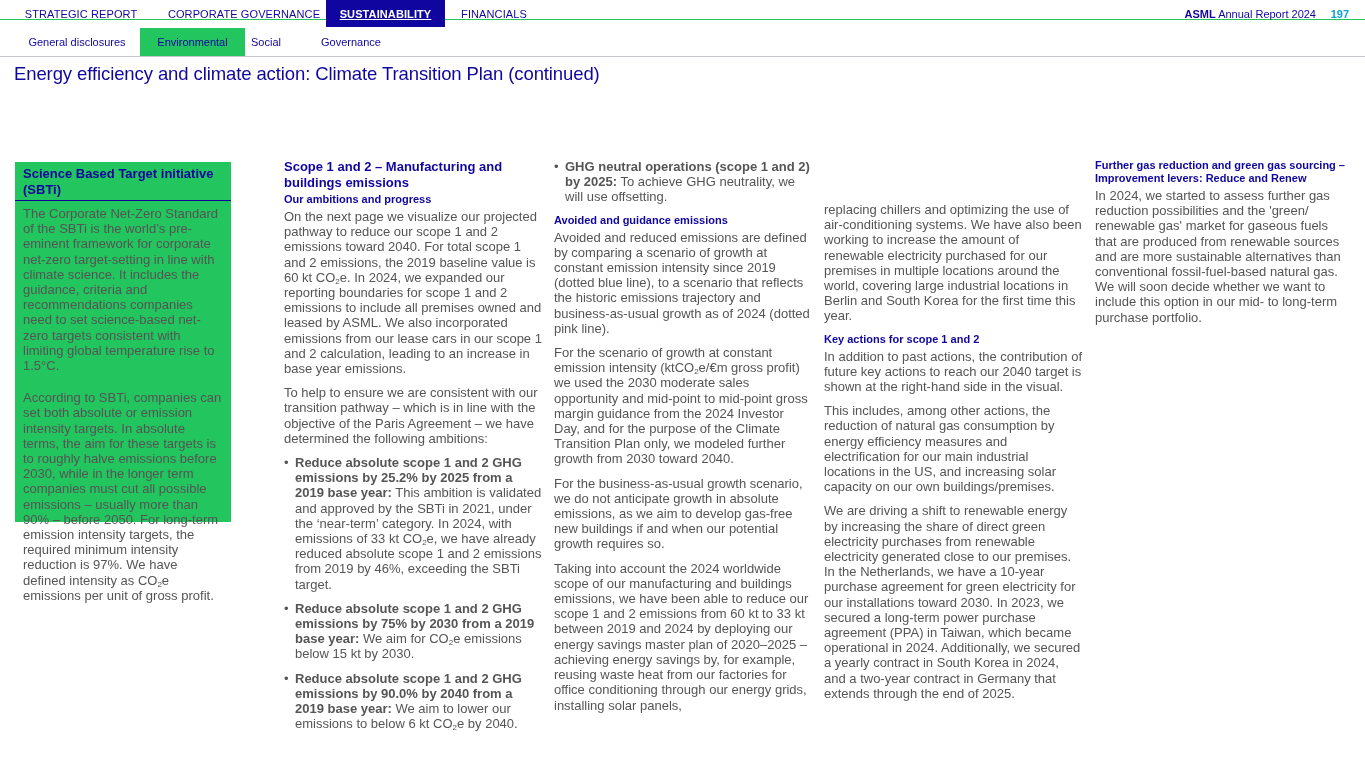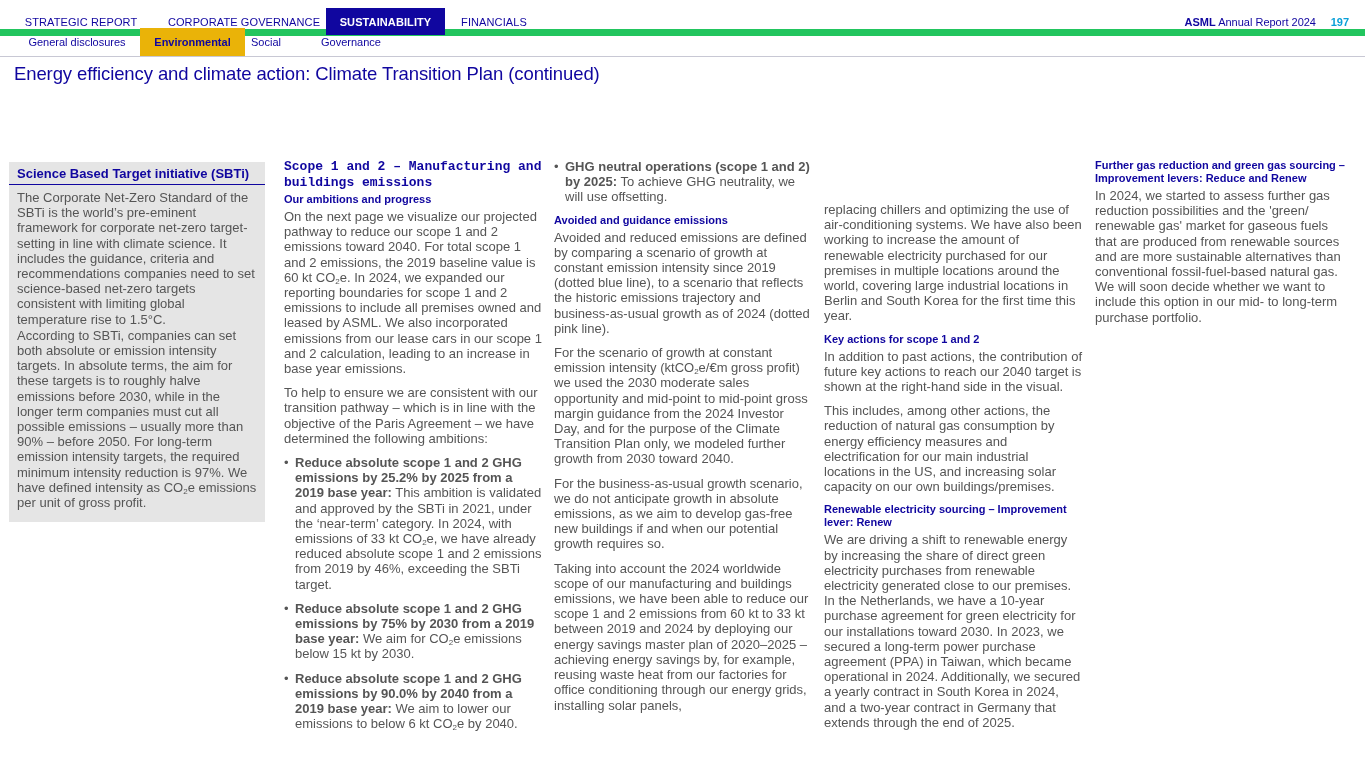--- a/index.html
+++ b/index.html
@@ -1,39 +1,39 @@
 <!DOCTYPE html>
 <html><head>
   <meta charset="utf-8">
   <style>
     * { box-sizing: border-box; margin: 0; padding: 0; }
     html, body { width: 1365px; height: 769px; background: #ffffff; overflow: hidden; }
     body { font-family: "Liberation Sans", sans-serif; color: #4a4a4a; position: relative; }
 
-    .topnav { position: absolute; left: 0; top: 8px; width: 1365px; height: 28px; border-bottom: 7px solid #22c55e; }
+    .topnav { position: absolute; left: 0; top: 0; width: 1365px; height: 20px; border-bottom: 1px solid #22c55e; }
     .topnav .tab { position: absolute; top: 0; height: 27px; line-height: 28px; font-size: 11px; color: #10069f; text-align: center; letter-spacing: 0.1px; }
-    .topnav .tab.active { background: #10069f; color: #ffffff; font-weight: bold; }
+    .topnav .tab.active { background: #10069f; color: #ffffff; font-weight: bold; text-decoration: underline; }
     .brand { position: absolute; right: 49px; top: 0; line-height: 28px; font-size: 11px; color: #10069f; }
     .brand b { font-weight: bold; }
     .pagenum { position: absolute; right: 16px; top: 0; line-height: 28px; font-size: 11px; color: #0aa0d8; font-weight: bold; }
 
     .subnav { position: absolute; left: 0; top: 28px; width: 1365px; height: 29px; border-bottom: 1px solid #c8c8d4; }
     .subnav .tab { position: absolute; top: 0; height: 28px; line-height: 29px; font-size: 11px; color: #10069f; text-align: center; }
-    .subnav .tab.active { background: #eab308; font-weight: bold; }
+    .subnav .tab.active { background: #22c55e; font-weight: normal; }
 
     .page-title { position: absolute; left: 14px; top: 63px; font-size: 18.5px; color: #10069f; font-weight: normal; letter-spacing: -0.1px; }
 
-    .sbti { position: absolute; left: 9px; top: 162px; width: 256px; height: 360px; background: #e5e5e5; padding: 4px 8px 0 8px; }
+    .sbti { position: absolute; left: 15px; top: 162px; width: 216px; height: 360px; background: #22c55e; padding: 4px 8px 0 8px; }
     .sbti-title { font-size: 13px; font-weight: bold; color: #10069f; padding: 0 0 2px 0; border-bottom: 1px solid #10069f; margin: 0 -8px 0 -8px; padding-left: 8px; line-height: 16px; }
     .sbti p { font-size: 13px; line-height: 15.2px; color: #555555; margin-top: 5px; }
-    .sbti p + p { margin-top: 1px; }
+    .sbti p + p { margin-top: 17px; }
 
     .col { position: absolute; top: 159px; width: 258px; font-size: 13px; line-height: 15.2px; color: #555555; }
     .col p { margin-bottom: 9px; }
-    .col h2 { font-size: 13px; font-weight: bold; color: #10069f; line-height: 15.5px; margin-bottom: 3px; font-family: Liberation Mono, monospace; }
+    .col h2 { font-size: 13px; font-weight: bold; color: #10069f; line-height: 15.5px; margin-bottom: 3px; }
     .col h3 { font-size: 11px; font-weight: bold; color: #10069f; line-height: 13px; margin-bottom: 3px; margin-top: 0; }
     .col ul { list-style: none; }
     .col li { position: relative; padding-left: 11px; margin-bottom: 9px; }
     .col li::before { content: "\2022"; position: absolute; left: 0; top: 0; color: #555555; }
     .col li b { color: #555555; font-weight: bold; }
     sub { font-size: 8px; vertical-align: -2px; line-height: 0; }
 
     .col1 { left: 284px; }
     .col2 { left: 554px; }
     .col3 { left: 824px; margin-top: 43px; }
@@ -87,20 +87,19 @@
   <p><span>For the scenario of growth at constant emission intensity (ktCO</span><sub>2</sub><span>e/€m gross profit) we used the 2030 moderate sales opportunity and mid-point to mid-point gross margin guidance from the 2024 Investor Day, and for the purpose of the Climate Transition Plan only, we modeled further growth from 2030 toward 2040.</span></p>
   <p>For the business-as-usual growth scenario, we do not anticipate growth in absolute emissions, as we aim to develop gas-free new buildings if and when our potential growth requires so.</p>
   <p>Taking into account the 2024 worldwide scope of our manufacturing and buildings emissions, we have been able to reduce our scope 1 and 2 emissions from 60 kt to 33 kt between 2019 and 2024 by deploying our energy savings master plan of 2020–2025 – achieving energy savings by, for example, reusing waste heat from our factories for office conditioning through our energy grids, installing solar panels,</p>
 </div>
 
 <div class="col col3">
   <p>replacing chillers and optimizing the use of air-conditioning systems. We have also been working to increase the amount of renewable electricity purchased for our premises in multiple locations around the world, covering large industrial locations in Berlin and South Korea for the first time this year.</p>
   <h3>Key actions for scope 1 and 2</h3>
   <p>In addition to past actions, the contribution of future key actions to reach our 2040 target is shown at the right-hand side in the visual.</p>
   <p>This includes, among other actions, the reduction of natural gas consumption by energy efficiency measures and electrification for our main industrial locations in the US, and increasing solar capacity on our own buildings/premises.</p>
-  <h3>Renewable electricity sourcing – Improvement lever: Renew</h3>
   <p>We are driving a shift to renewable energy by increasing the share of direct green electricity purchases from renewable electricity generated close to our premises. In the Netherlands, we have a 10-year purchase agreement for green electricity for our installations toward 2030. In 2023, we secured a long-term power purchase agreement (PPA) in Taiwan, which became operational in 2024. Additionally, we secured a yearly contract in South Korea in 2024, and a two-year contract in Germany that extends through the end of 2025.</p>
 </div>
 
 <div class="col col4">
   <h3>Further gas reduction and green gas sourcing – Improvement levers: Reduce and Renew</h3>
   <p>In 2024, we started to assess further gas reduction possibilities and the 'green/ renewable gas' market for gaseous fuels that are produced from renewable sources and are more sustainable alternatives than conventional fossil-fuel-based natural gas. We will soon decide whether we want to include this option in our mid- to long-term purchase portfolio.</p>
 </div>
 
 </body></html>

